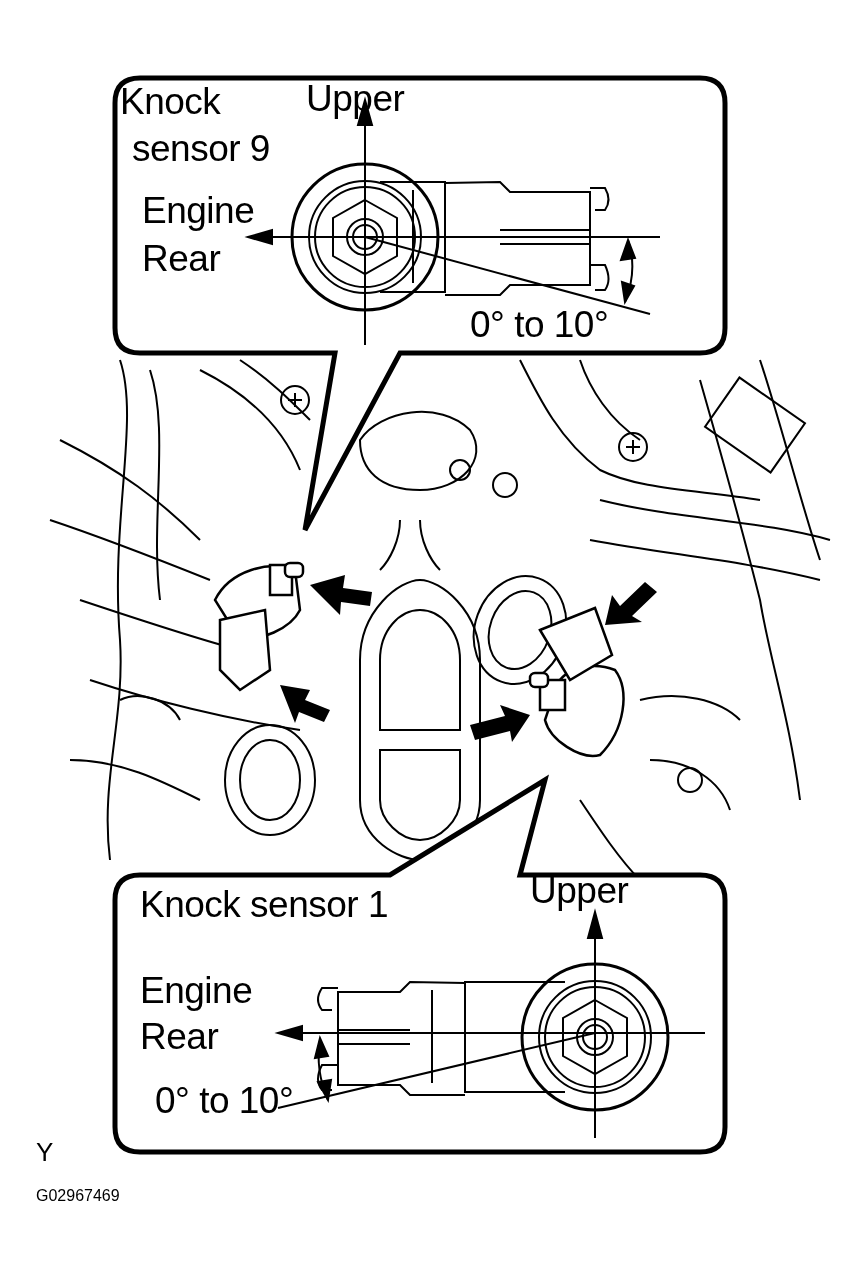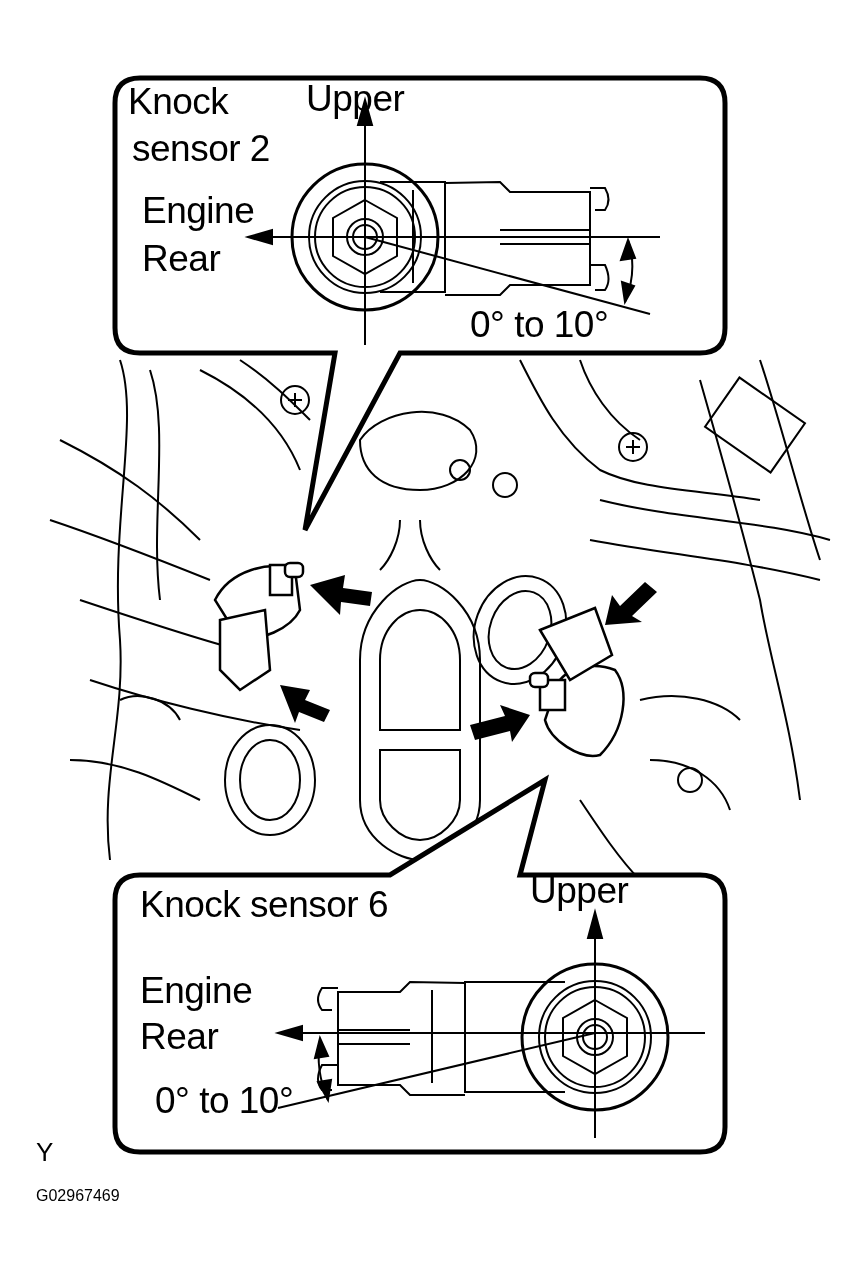--- a/index.html
+++ b/index.html
@@ -130,27 +130,27 @@
       <line x1="300" y1="1033" x2="705" y2="1033"></line>
       <polygon points="278,1033 302,1026 302,1040"></polygon>
       <line x1="595" y1="1033" x2="278" y2="1108"></line>
       <path d="M320 1040 Q315 1070 328 1100" fill="none"></path>
       <polygon points="320,1038 315,1058 328,1056"></polygon>
       <polygon points="328,1100 318,1082 331,1080"></polygon>
     </g>
   </g>
 </svg>
 
-<div class="lbl" style="left:128px;top:83px;">Knock</div>
-<div class="lbl" style="left:132px;top:130px;">sensor 2</div>
+<div class="lbl" style="left:120px;top:83px;">Knock</div>
+<div class="lbl" style="left:132px;top:130px;">sensor 9</div>
 <div class="lbl" style="left:306px;top:80px;">Upper</div>
 <div class="lbl" style="left:142px;top:192px;">Engine</div>
 <div class="lbl" style="left:142px;top:240px;">Rear</div>
 <div class="lbl" style="left:470px;top:306px;">0° to 10°</div>
 
-<div class="lbl" style="left:140px;top:886px;">Knock sensor 6</div>
+<div class="lbl" style="left:140px;top:886px;">Knock sensor 1</div>
 <div class="lbl" style="left:530px;top:872px;">Upper</div>
 <div class="lbl" style="left:140px;top:972px;">Engine</div>
 <div class="lbl" style="left:140px;top:1018px;">Rear</div>
 <div class="lbl" style="left:155px;top:1082px;">0° to 10°</div>
 
 <div class="small" style="left:36px;top:1137px;font-size:26px;">Y</div>
 <div class="small" style="left:36px;top:1187px;">G02967469</div>
 
 </body></html>

